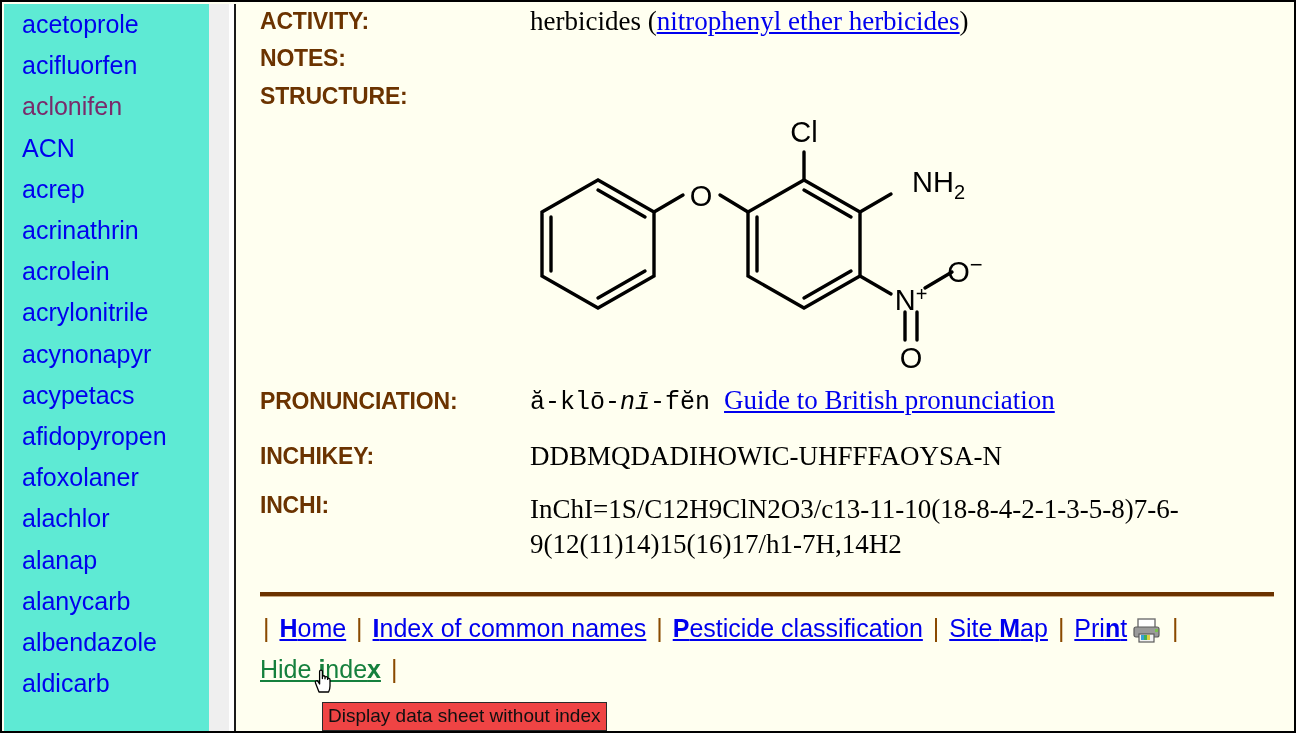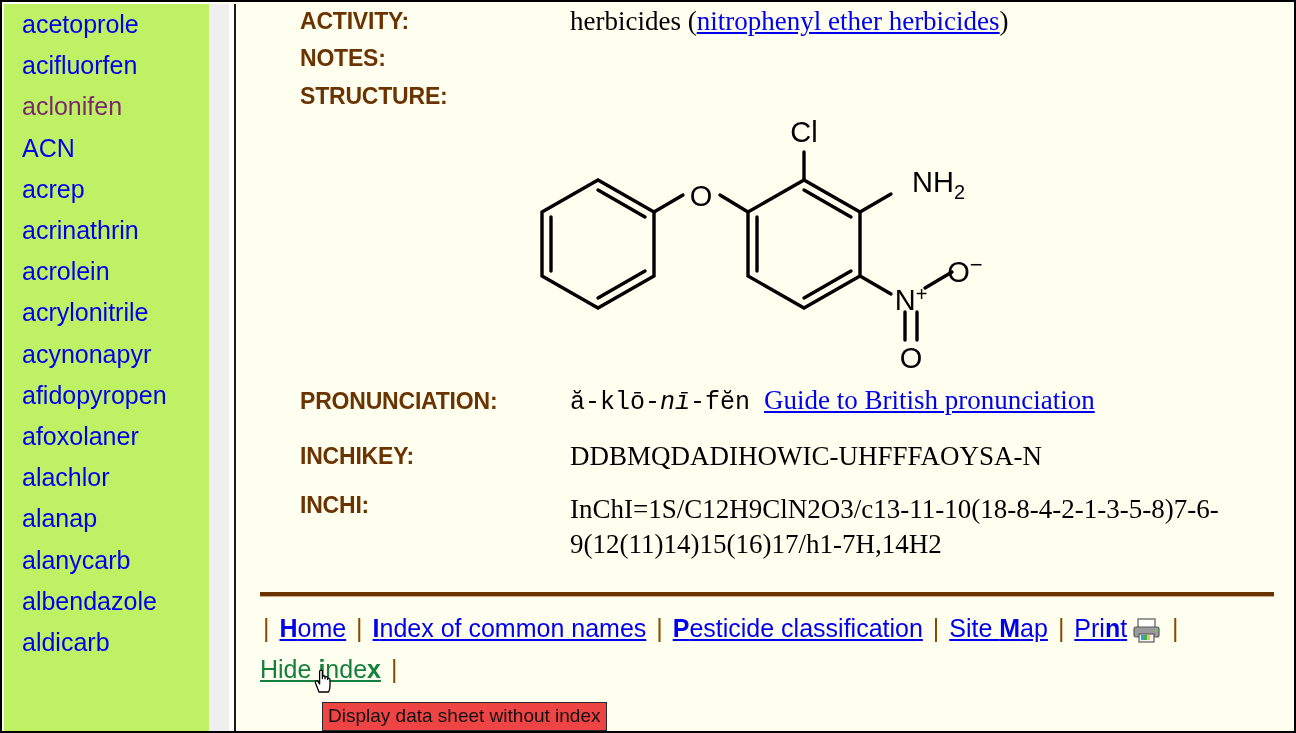--- a/index.html
+++ b/index.html
@@ -24,21 +24,21 @@
     background: #fffff0;
     overflow: hidden;
   }
 
   
   #index-pane {
     position: absolute;
     left: 2px; top: 2px;
     width: 205px;
     height: 729px;
-    background: #bef264;
+    background: #5eead4;
     overflow: hidden;
   }
   .index-list {
     margin: 0;
     padding: 0;
     list-style: none;
   }
   .index-item {
     font-family: "Liberation Sans", sans-serif;
     font-size: 25px;
@@ -91,21 +91,20 @@
     align-items: flex-start;
   }
   .field-label {
     font-family: "Liberation Sans", sans-serif;
     font-weight: bold;
     font-size: 23px;
     color: #6b3300;
     width: 270px;
     flex: 0 0 270px;
     letter-spacing: -0.2px;
-    margin-left: 40px;
   }
   .field-value {
     font-family: "Liberation Serif", serif;
     font-size: 27px;
     color: #000000;
     line-height: 1.0;
   }
   a.link {
     color: #0000ee;
     text-decoration: underline;
@@ -215,20 +214,21 @@
     <ul class="index-list">
       <li class="index-item">acetoprole</li>
       <li class="index-item">acifluorfen</li>
       <li class="index-item visited">aclonifen</li>
       <li class="index-item">ACN</li>
       <li class="index-item">acrep</li>
       <li class="index-item">acrinathrin</li>
       <li class="index-item">acrolein</li>
       <li class="index-item">acrylonitrile</li>
       <li class="index-item">acynonapyr</li>
+      <li class="index-item">acypetacs</li>
       <li class="index-item">afidopyropen</li>
       <li class="index-item">afoxolaner</li>
       <li class="index-item">alachlor</li>
       <li class="index-item">alanap</li>
       <li class="index-item">alanycarb</li>
       <li class="index-item">albendazole</li>
       <li class="index-item">aldicarb</li>
     </ul>
   </div>
 

